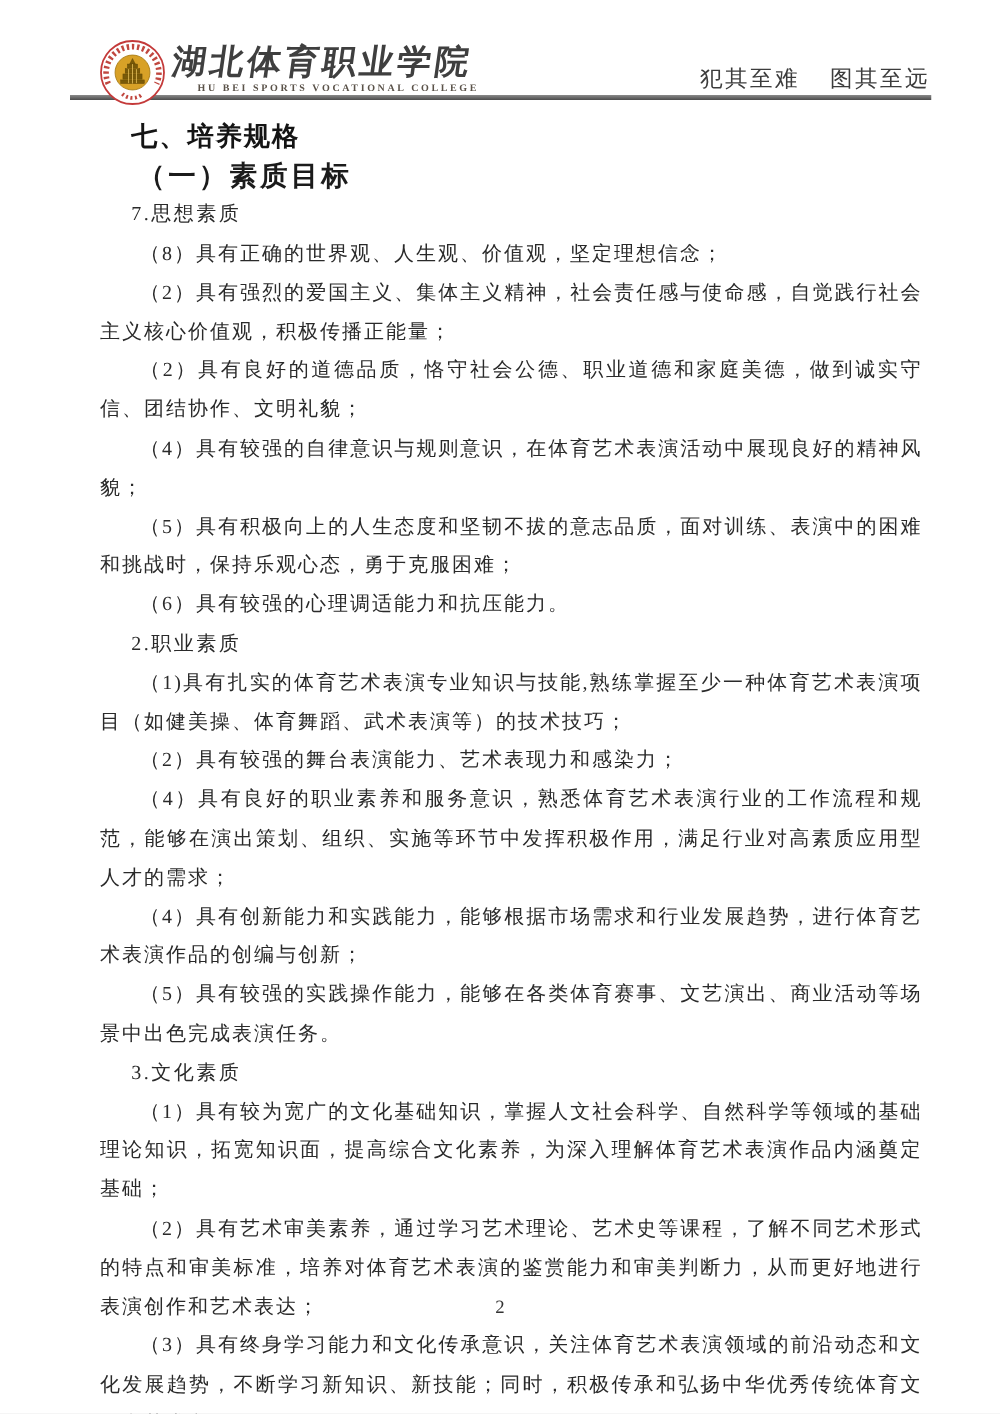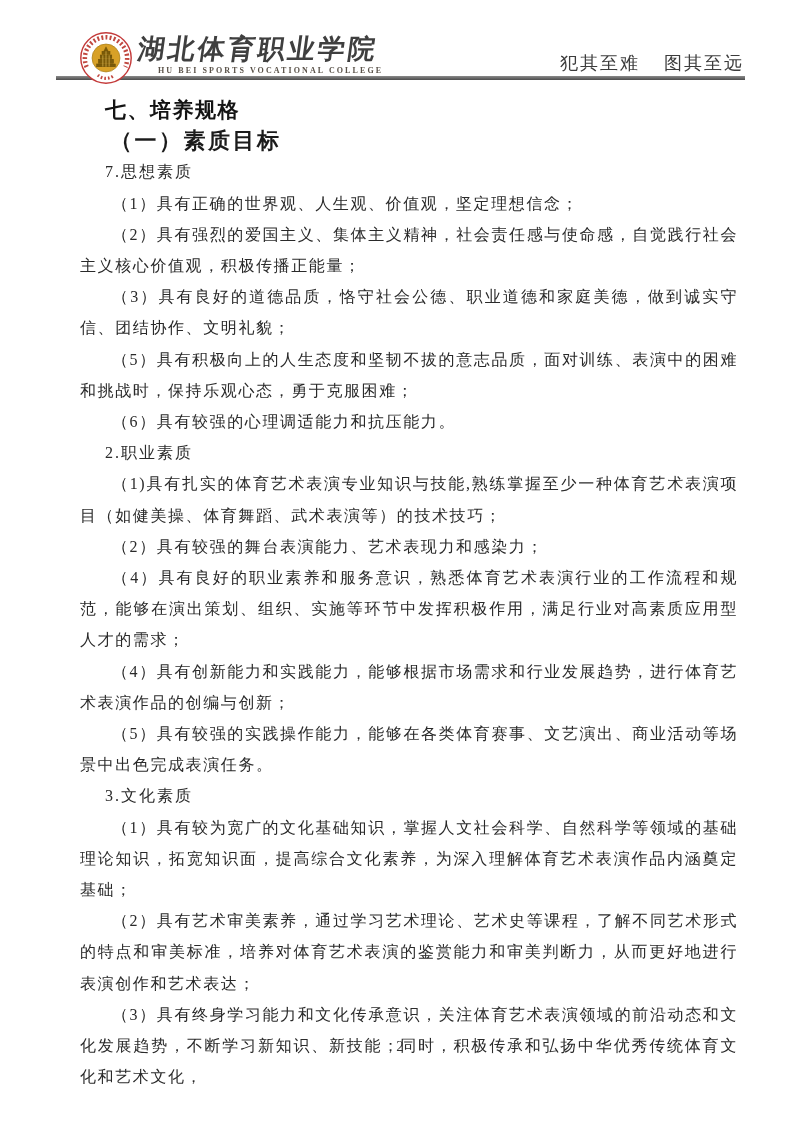--- a/index.html
+++ b/index.html
@@ -98,23 +98,24 @@
     <span>犯其至难</span>
     <span>图其至远</span>
   </div>
 
   <div class="header-rule"></div>
 
   <div class="content">
     <div class="blk-h1">七、培养规格</div>
     <div class="blk-h2">（一）素质目标</div>
     <div class="blk-h3">7.思想素质</div>
-    <div class="blk-p">（1）具有正确的世界观、人生观、价值观，坚定理想信念；</div>
+    <div class="blk-p">（8）具有正确的世界观、人生观、价值观，坚定理想信念；</div>
     <div class="blk-p">（2）具有强烈的爱国主义、集体主义精神，社会责任感与使命感，自觉践行社会主义核心价值观，积极传播正能量；</div>
-    <div class="blk-p">（3）具有良好的道德品质，恪守社会公德、职业道德和家庭美德，做到诚实守信、团结协作、文明礼貌；</div>
+    <div class="blk-p">（2）具有良好的道德品质，恪守社会公德、职业道德和家庭美德，做到诚实守信、团结协作、文明礼貌；</div>
+    <div class="blk-p">（4）具有较强的自律意识与规则意识，在体育艺术表演活动中展现良好的精神风貌；</div>
     <div class="blk-p">（5）具有积极向上的人生态度和坚韧不拔的意志品质，面对训练、表演中的困难和挑战时，保持乐观心态，勇于克服困难；</div>
     <div class="blk-p">（6）具有较强的心理调适能力和抗压能力。</div>
     <div class="blk-h3">2.职业素质</div>
     <div class="blk-p">（1)具有扎实的体育艺术表演专业知识与技能,熟练掌握至少一种体育艺术表演项目（如健美操、体育舞蹈、武术表演等）的技术技巧；</div>
     <div class="blk-p">（2）具有较强的舞台表演能力、艺术表现力和感染力；</div>
     <div class="blk-p">（4）具有良好的职业素养和服务意识，熟悉体育艺术表演行业的工作流程和规范，能够在演出策划、组织、实施等环节中发挥积极作用，满足行业对高素质应用型人才的需求；</div>
     <div class="blk-p">（4）具有创新能力和实践能力，能够根据市场需求和行业发展趋势，进行体育艺术表演作品的创编与创新；</div>
     <div class="blk-p">（5）具有较强的实践操作能力，能够在各类体育赛事、文艺演出、商业活动等场景中出色完成表演任务。</div>
     <div class="blk-h3">3.文化素质</div>
     <div class="blk-p">（1）具有较为宽广的文化基础知识，掌握人文社会科学、自然科学等领域的基础理论知识，拓宽知识面，提高综合文化素养，为深入理解体育艺术表演作品内涵奠定基础；</div>

